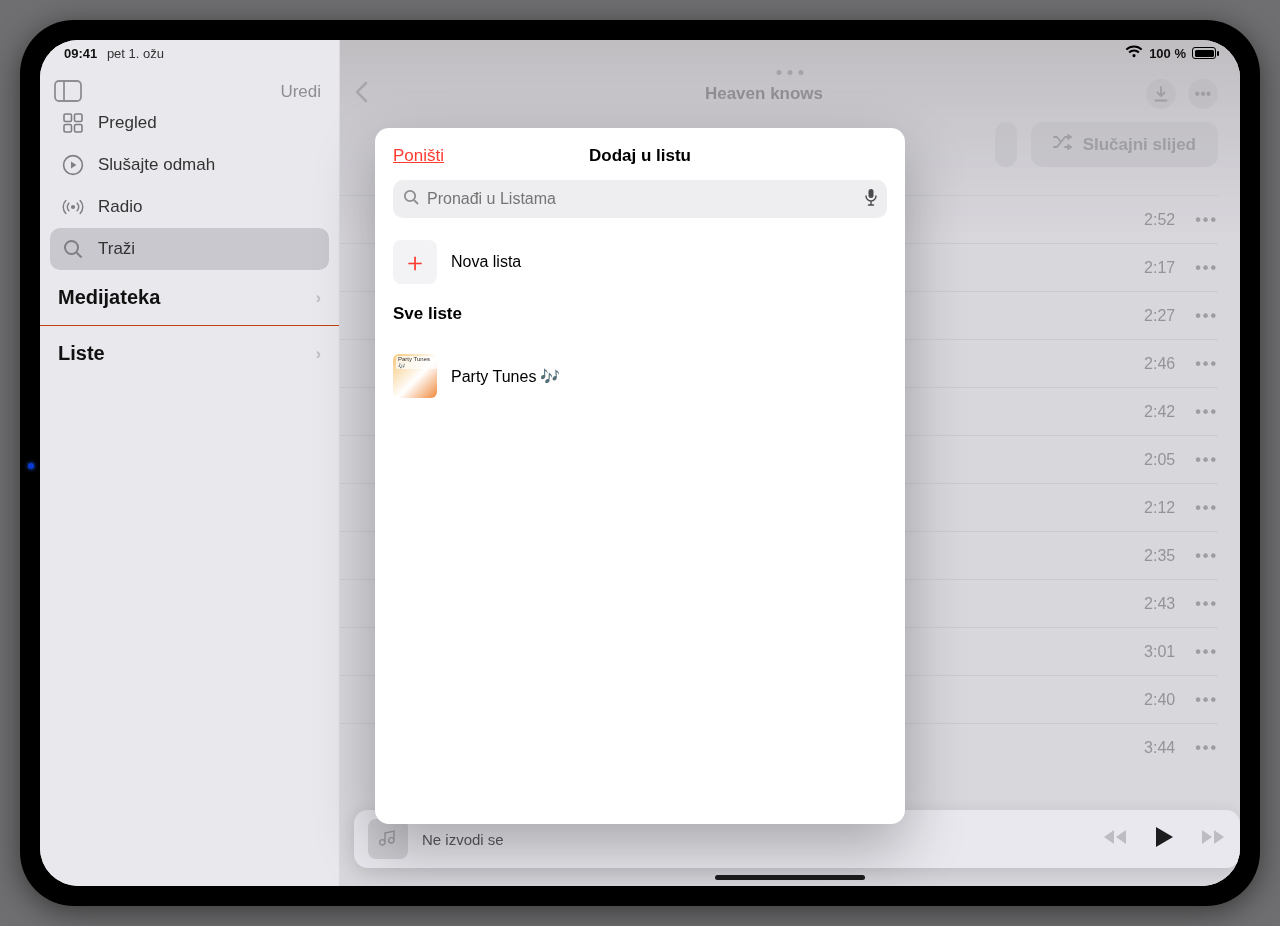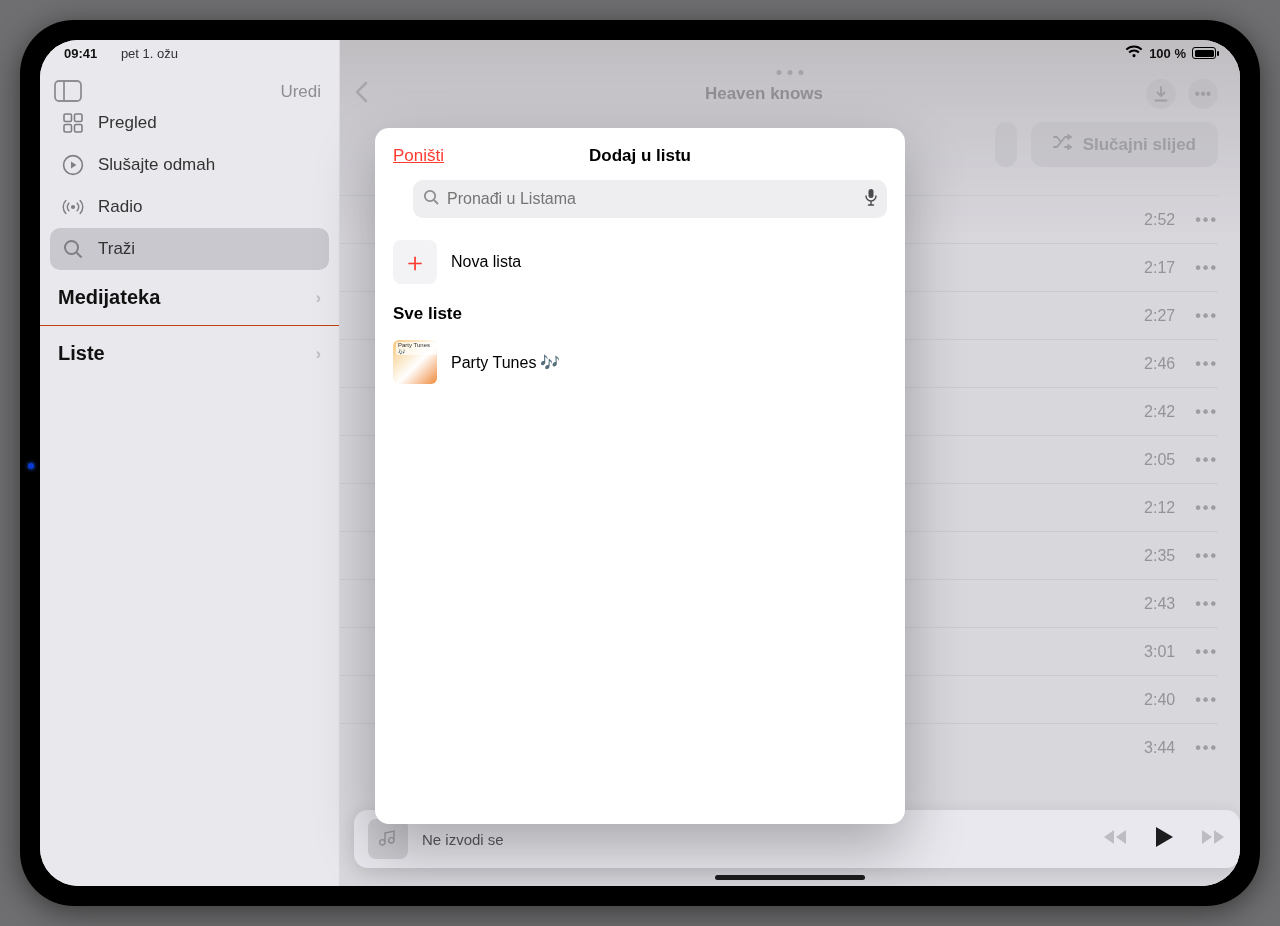--- a/index.html
+++ b/index.html
@@ -3,21 +3,21 @@
 <meta charset="utf-8">
 <style>
   * { box-sizing: border-box; margin: 0; padding: 0; font-family: -apple-system, "SF Pro Text", "Helvetica Neue", Arial, sans-serif; }
   body { background:#6f6f71; display:flex; align-items:center; justify-content:center; height:926px; width:1280px; }
   .device { width:1240px; height:886px; background:#000; border-radius:54px; padding:20px; position:relative; box-shadow:0 6px 30px rgba(0,0,0,.5);}
   .notch-dot{position:absolute; left:8px; top:50%; width:6px; height:6px; background:#0a3ad6; border-radius:50%; box-shadow:0 0 4px #1b63ff;}
   .screen { width:100%; height:100%; border-radius:38px; overflow:hidden; background:#f2f2f4; position:relative; display:flex;}
   
   .statusbar{position:absolute;top:0;left:0;right:0;height:26px;display:flex;align-items:center;justify-content:space-between;padding:0 24px;font-size:13px;font-weight:600;color:#111;z-index:4;}
   .statusbar .left span{font-weight:600;}
-  .statusbar .left .date{font-weight:400;margin-left:20px;color:#333}
+  .statusbar .left .date{font-weight:400;margin-left:6px;color:#333}
   .statusbar .right{display:flex;align-items:center;gap:6px;}
   .battery-ic{width:24px;height:12px;border:1.4px solid #000;border-radius:3px;position:relative;display:inline-block;}
   .battery-ic::after{content:"";position:absolute;right:-4px;top:3px;width:2.5px;height:5px;background:#000;border-radius:1px;}
   .battery-ic .fill{position:absolute;inset:1.5px;background:#000;border-radius:1.5px;}
   .wifi-ic{display:inline-block;}
   
   .sidebar{width:300px;height:100%;background:#e9e8ed;border-right:1px solid #d9d8dd;padding-top:34px;display:flex;flex-direction:column;}
   .sidebar-top{display:flex;align-items:flex-end;justify-content:space-between;padding:6px 18px 0 14px;}
   .sidebar-toggle{width:28px;height:22px;color:#8e8e93;}
   .edit{color:#8e8e93;font-size:17px;}
@@ -53,26 +53,26 @@
   .np-ctrls .off{color:#bdbcc2;}
   .grab{position:absolute;left:50%;bottom:6px;transform:translateX(-50%);width:150px;height:5px;border-radius:3px;background:#1c1c1e;}
   .grab-top{position:absolute;left:50%;top:30px;transform:translateX(-50%);display:flex;gap:6px;z-index:3;}
   .grab-top i{width:5px;height:5px;border-radius:50%;background:#a4a3a8;display:block;}
   
   .modal-backdrop{position:absolute;inset:0;z-index:6;}
   .modal{position:absolute;left:50%;transform:translateX(-50%);top:88px;width:530px;bottom:62px;background:#fff;border-radius:14px;display:flex;flex-direction:column;padding:14px 18px 8px;box-shadow:0 24px 60px rgba(0,0,0,.28);}
   .modal-head{display:flex;align-items:center;justify-content:center;position:relative;height:28px;margin-bottom:10px;}
   .modal-cancel{position:absolute;left:0;color:#ff3b30;font-size:17px;text-decoration:underline;}
   .modal-title{font-weight:600;font-size:17px;}
-  .searchbox{display:flex;align-items:center;background:#eeedef;border-radius:10px;height:38px;padding:0 10px;gap:8px;color:#8e8e93;margin-bottom:14px;margin-left:20px;}
+  .searchbox{display:flex;align-items:center;background:#eeedef;border-radius:10px;height:38px;padding:0 10px;gap:8px;color:#8e8e93;margin-bottom:14px;}
   .searchbox input{flex:1;border:none;background:transparent;font-size:16px;outline:none;color:#333;}
   .row{display:flex;align-items:center;gap:14px;padding:8px 0;}
   .plus-box{width:44px;height:44px;border-radius:8px;background:#f3f2f5;display:flex;align-items:center;justify-content:center;}
   .plus{color:#ff3b30;font-size:26px;font-weight:300;}
-  .sec-title{font-weight:700;font-size:17px;margin-top:12px;margin-bottom:8px;}
+  .sec-title{font-weight:700;font-size:17px;margin-top:12px;margin-bottom:22px;}
   .pl-thumb{width:44px;height:44px;border-radius:6px;background:linear-gradient(135deg,#f6c77a 0%,#fff 55%,#f08a3c 100%);position:relative;overflow:hidden;}
   .pl-thumb .tiny{position:absolute;top:2px;left:3px;font-size:6px;color:#333;background:rgba(255,255,255,.7);padding:0 2px;border-radius:2px;}
 </style>
 </head>
 <body>
 
 <div class="device">
   <span class="notch-dot"></span>
   <div class="screen">
 

